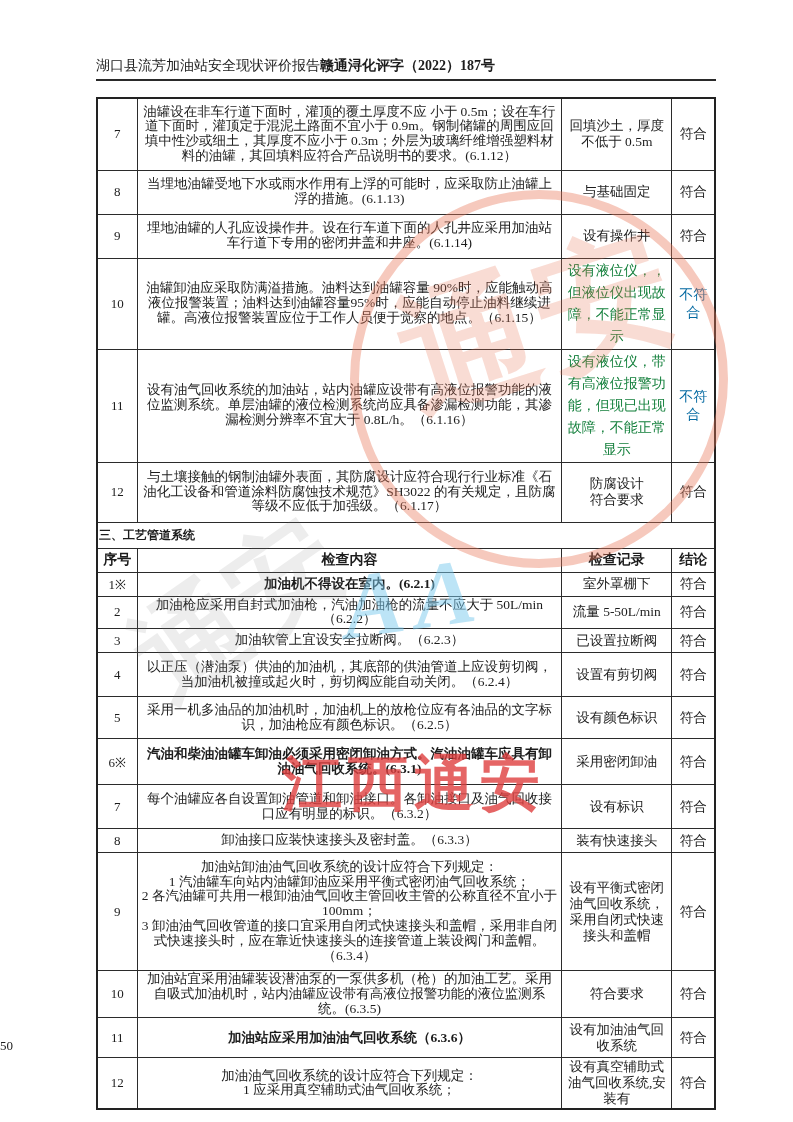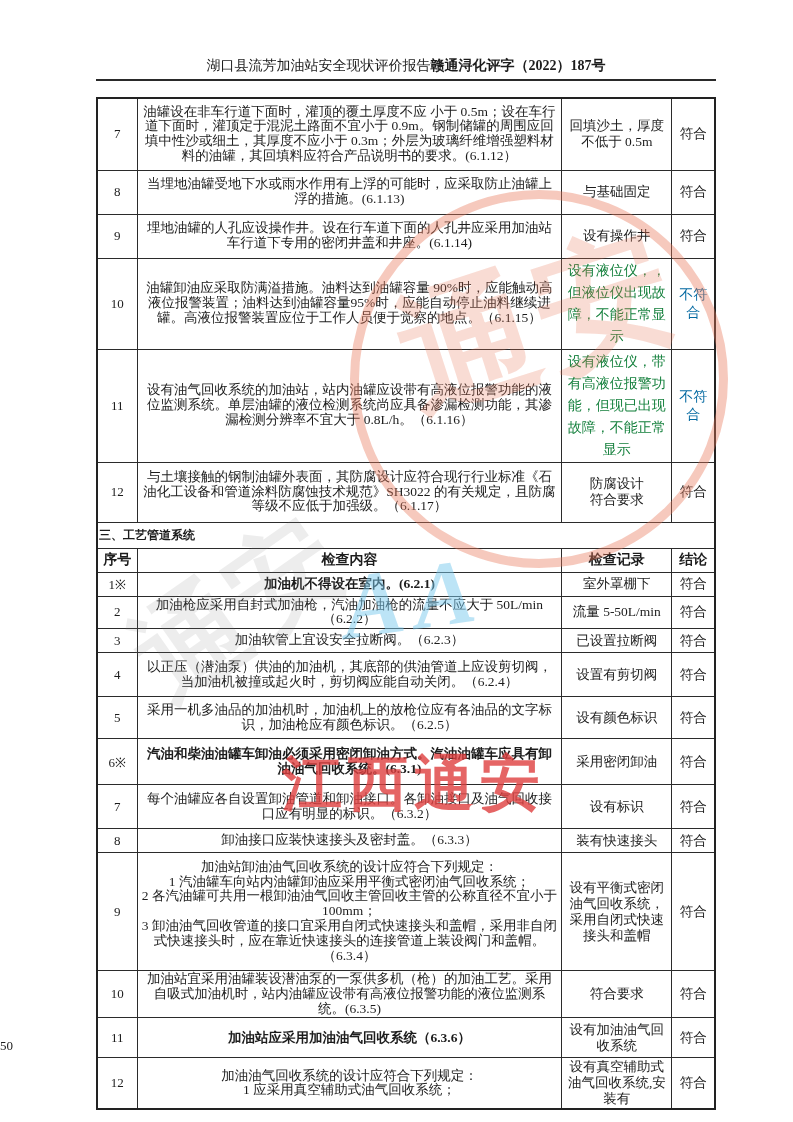--- a/index.html
+++ b/index.html
@@ -5,21 +5,21 @@
   html,body{margin:0;padding:0;}
   body{
     width:793px;height:1122px;background:#ffffff;position:relative;
     font-family:"Liberation Serif", serif;color:#1c1c1c;overflow:hidden;
   }
   .page{position:absolute;inset:0;}
 
   
   .header{
     position:absolute;left:96px;top:58px;width:620px;
-    display:flex;justify-content:center;align-items:flex-end;
+    display:flex;justify-content:flex-start;align-items:flex-end;
     border-bottom:2px solid #2a2a2a;padding-bottom:5px;
     font-size:14px;line-height:16px;
   }
   .header .doc-no{font-weight:bold;}
 
   
   table.inspection{
     position:absolute;left:96px;top:97px;width:620px;
     border-collapse:collapse;table-layout:fixed;
     border:2px solid #222;

